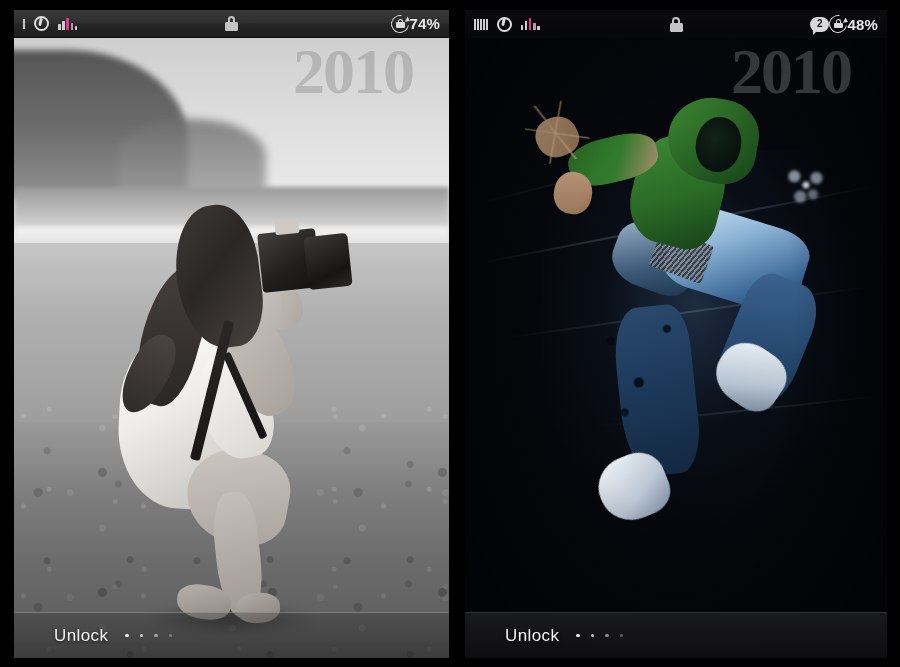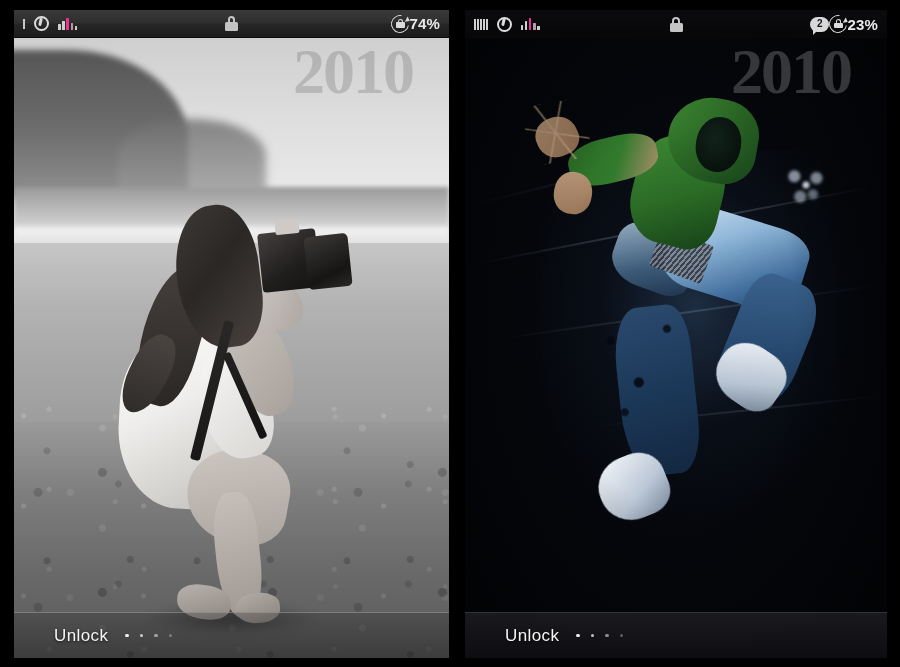--- a/index.html
+++ b/index.html
@@ -675,18 +675,18 @@
           <span>2</span>
         </span>
         <span class="icon rotlock">
           <span class="circ"></span>
             <span class="arrow"></span>
           <span class="mini">
               <span class="sh"></span>
               <span class="bd"></span>
             </span>
         </span>
-        <span class="batt-pct">23%</span>
+        <span class="batt-pct">48%</span>
       </div>
     </div>
   </div>
 
 </div>
 
 </body></html>

